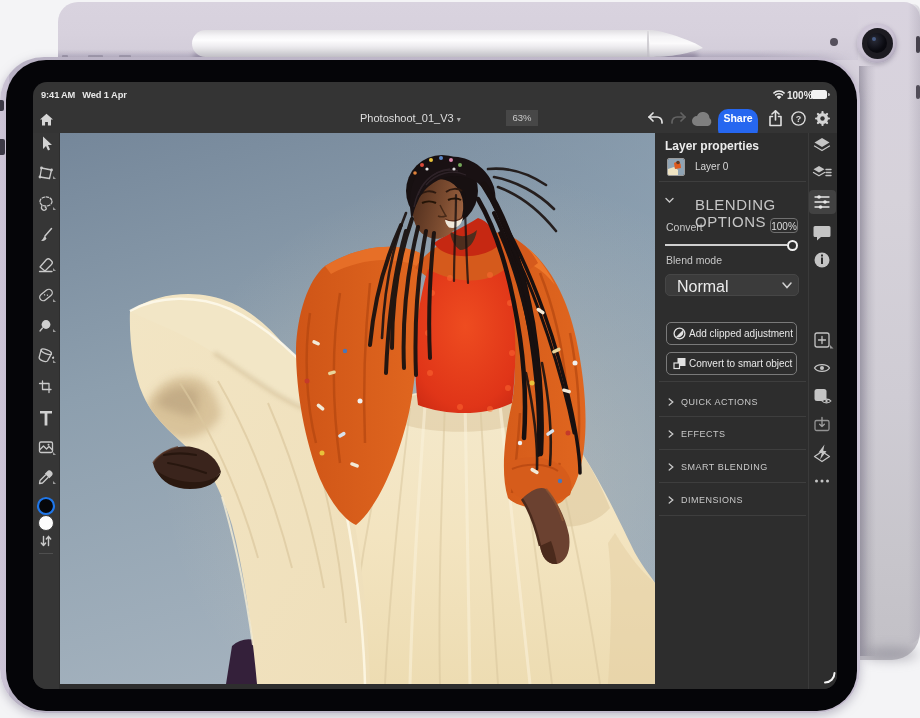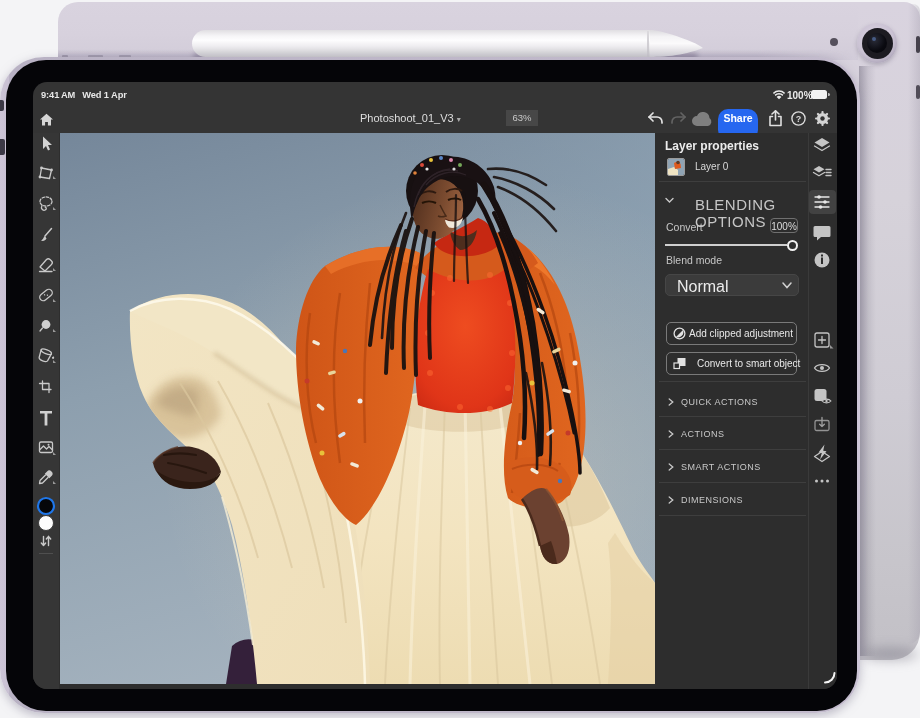--- a/index.html
+++ b/index.html
@@ -479,36 +479,36 @@
     <svg class="abs" style="left:640px;top:245px;" width="13" height="13" viewBox="0 0 13 13">
       <circle cx="6.5" cy="6.5" r="5.4" fill="none" stroke="#e2e2e2" stroke-width="1.3"></circle>
       <path d="M3 10 A 5.4 5.4 0 0 0 10 3 Z" fill="#e2e2e2"></path>
     </svg>
     <div class="abs" style="left:656px;top:246px;color:#e8e8e8;font-size:10px;">Add clipped adjustment</div>
     <div class="abs" style="left:633px;top:270px;width:131px;height:23px;border:1px solid #7a7a7a;border-radius:5px;"></div>
     <svg class="abs" style="left:640px;top:275px;" width="13" height="13" viewBox="0 0 13 13">
       <rect x="4.5" y="1" width="8" height="8" fill="#e2e2e2"></rect>
       <rect x="1" y="6" width="5.5" height="5.5" fill="#2d2d2d" stroke="#e2e2e2" stroke-width="1.2"></rect>
     </svg>
-    <div class="abs" style="left:656px;top:276px;color:#e8e8e8;font-size:10px;margin-left:8px;">Convert to smart object</div>
+    <div class="abs" style="left:656px;top:276px;color:#e8e8e8;font-size:10px;">Convert to smart object</div>
     <div class="abs" style="left:626px;top:299px;width:147px;height:1px;background:#3e3e3e;"></div>
     <svg class="abs" style="left:635px;top:316px;" width="6" height="8" viewBox="0 0 6 8">
         <path d="M1.2,1 L4.8,4 L1.2,7" stroke="#c8c8c8" stroke-width="1.3" fill="none" stroke-linecap="round"></path>
       </svg>
     <div class="abs" style="left:648px;top:315px;color:#c9c9c9;font-size:9px;letter-spacing:.5px;">QUICK ACTIONS</div>
     <div class="abs" style="left:626px;top:334px;width:147px;height:1px;background:#3e3e3e;"></div>
     <svg class="abs" style="left:635px;top:348px;" width="6" height="8" viewBox="0 0 6 8">
         <path d="M1.2,1 L4.8,4 L1.2,7" stroke="#c8c8c8" stroke-width="1.3" fill="none" stroke-linecap="round"></path>
       </svg>
-    <div class="abs" style="left:648px;top:347px;color:#c9c9c9;font-size:9px;letter-spacing:.5px;">ACTIONS</div>
+    <div class="abs" style="left:648px;top:347px;color:#c9c9c9;font-size:9px;letter-spacing:.5px;">EFFECTS</div>
     <div class="abs" style="left:626px;top:367px;width:147px;height:1px;background:#3e3e3e;"></div>
     <svg class="abs" style="left:635px;top:381px;" width="6" height="8" viewBox="0 0 6 8">
         <path d="M1.2,1 L4.8,4 L1.2,7" stroke="#c8c8c8" stroke-width="1.3" fill="none" stroke-linecap="round"></path>
       </svg>
-    <div class="abs" style="left:648px;top:380px;color:#c9c9c9;font-size:9px;letter-spacing:.5px;">SMART ACTIONS</div>
+    <div class="abs" style="left:648px;top:380px;color:#c9c9c9;font-size:9px;letter-spacing:.5px;">SMART BLENDING</div>
     <div class="abs" style="left:626px;top:400px;width:147px;height:1px;background:#3e3e3e;"></div>
     <svg class="abs" style="left:635px;top:414px;" width="6" height="8" viewBox="0 0 6 8">
         <path d="M1.2,1 L4.8,4 L1.2,7" stroke="#c8c8c8" stroke-width="1.3" fill="none" stroke-linecap="round"></path>
       </svg>
     <div class="abs" style="left:648px;top:413px;color:#c9c9c9;font-size:9px;letter-spacing:.5px;">DIMENSIONS</div>
     <div class="abs" style="left:626px;top:433px;width:147px;height:1px;background:#3e3e3e;"></div>
 
     <div class="abs" id="strip" style="left:775px;top:51px;width:29px;height:556px;background:#2d2d2d;border-left:1px solid #3a3a3a;"></div>
     <svg class="abs" style="left:775px;top:51px;" width="29" height="556" viewBox="0 0 29 556">
       <rect x="1" y="57" width="27" height="24" rx="4" fill="#424242"></rect>

